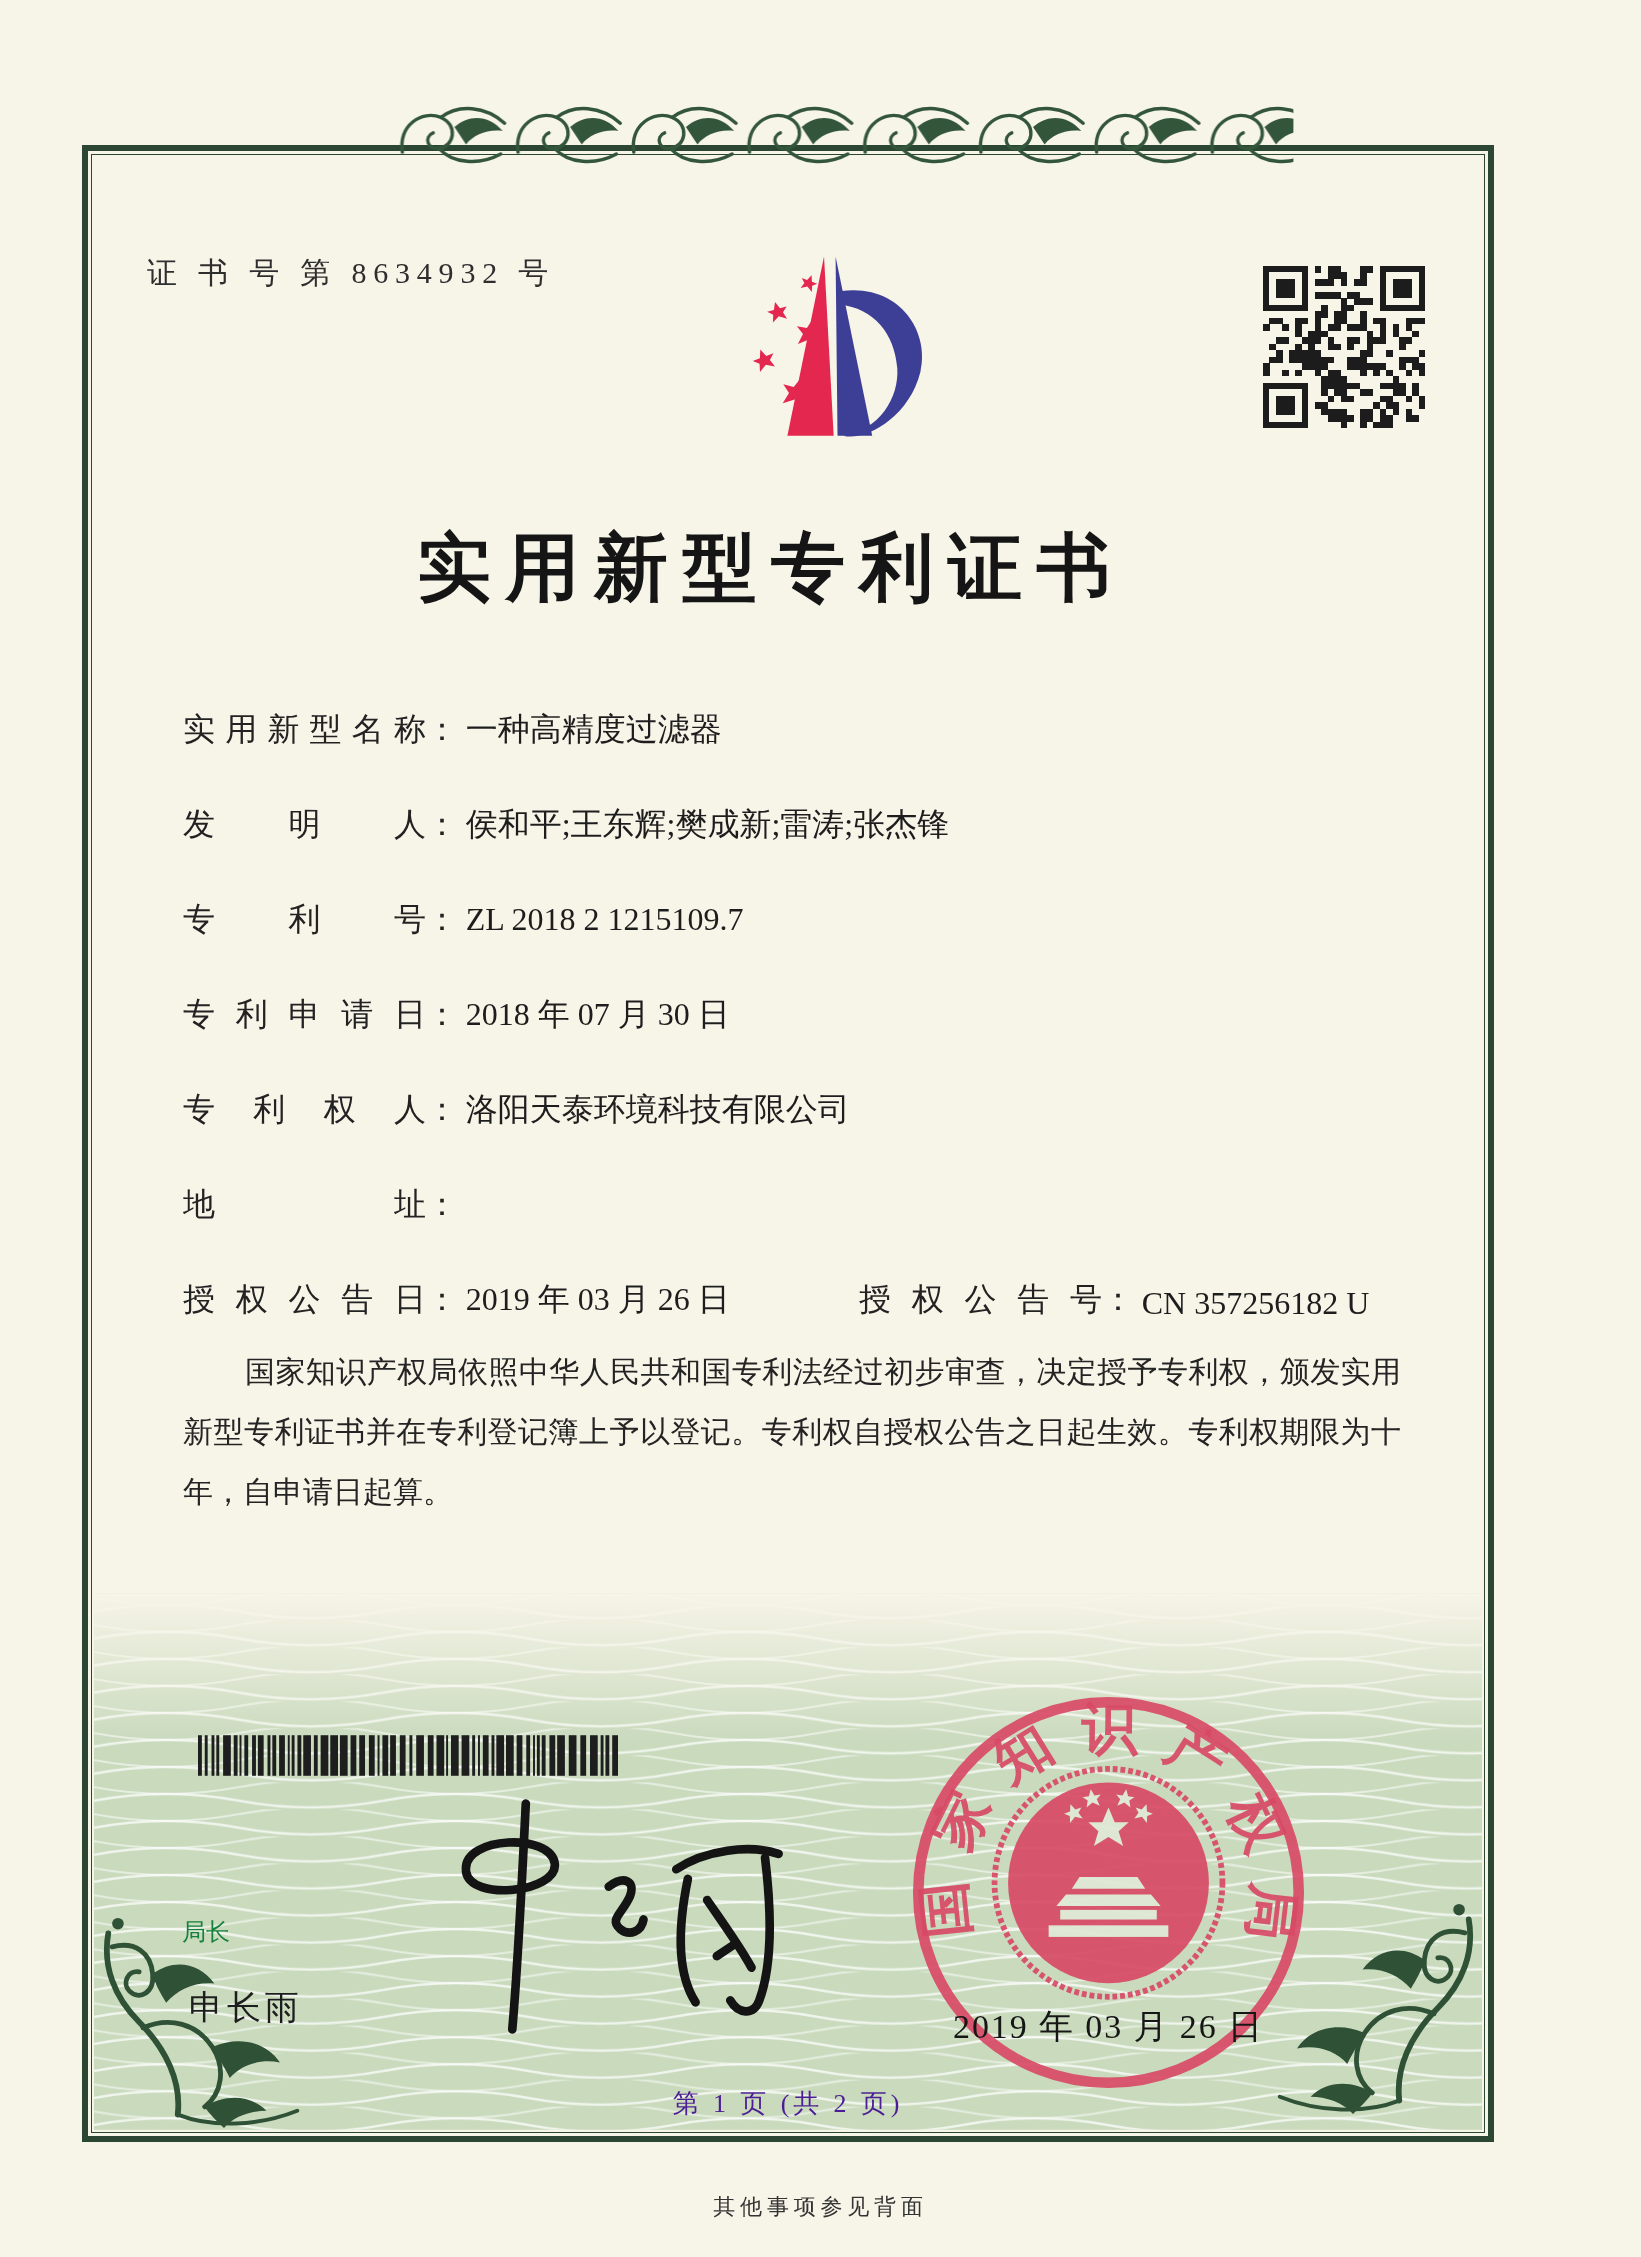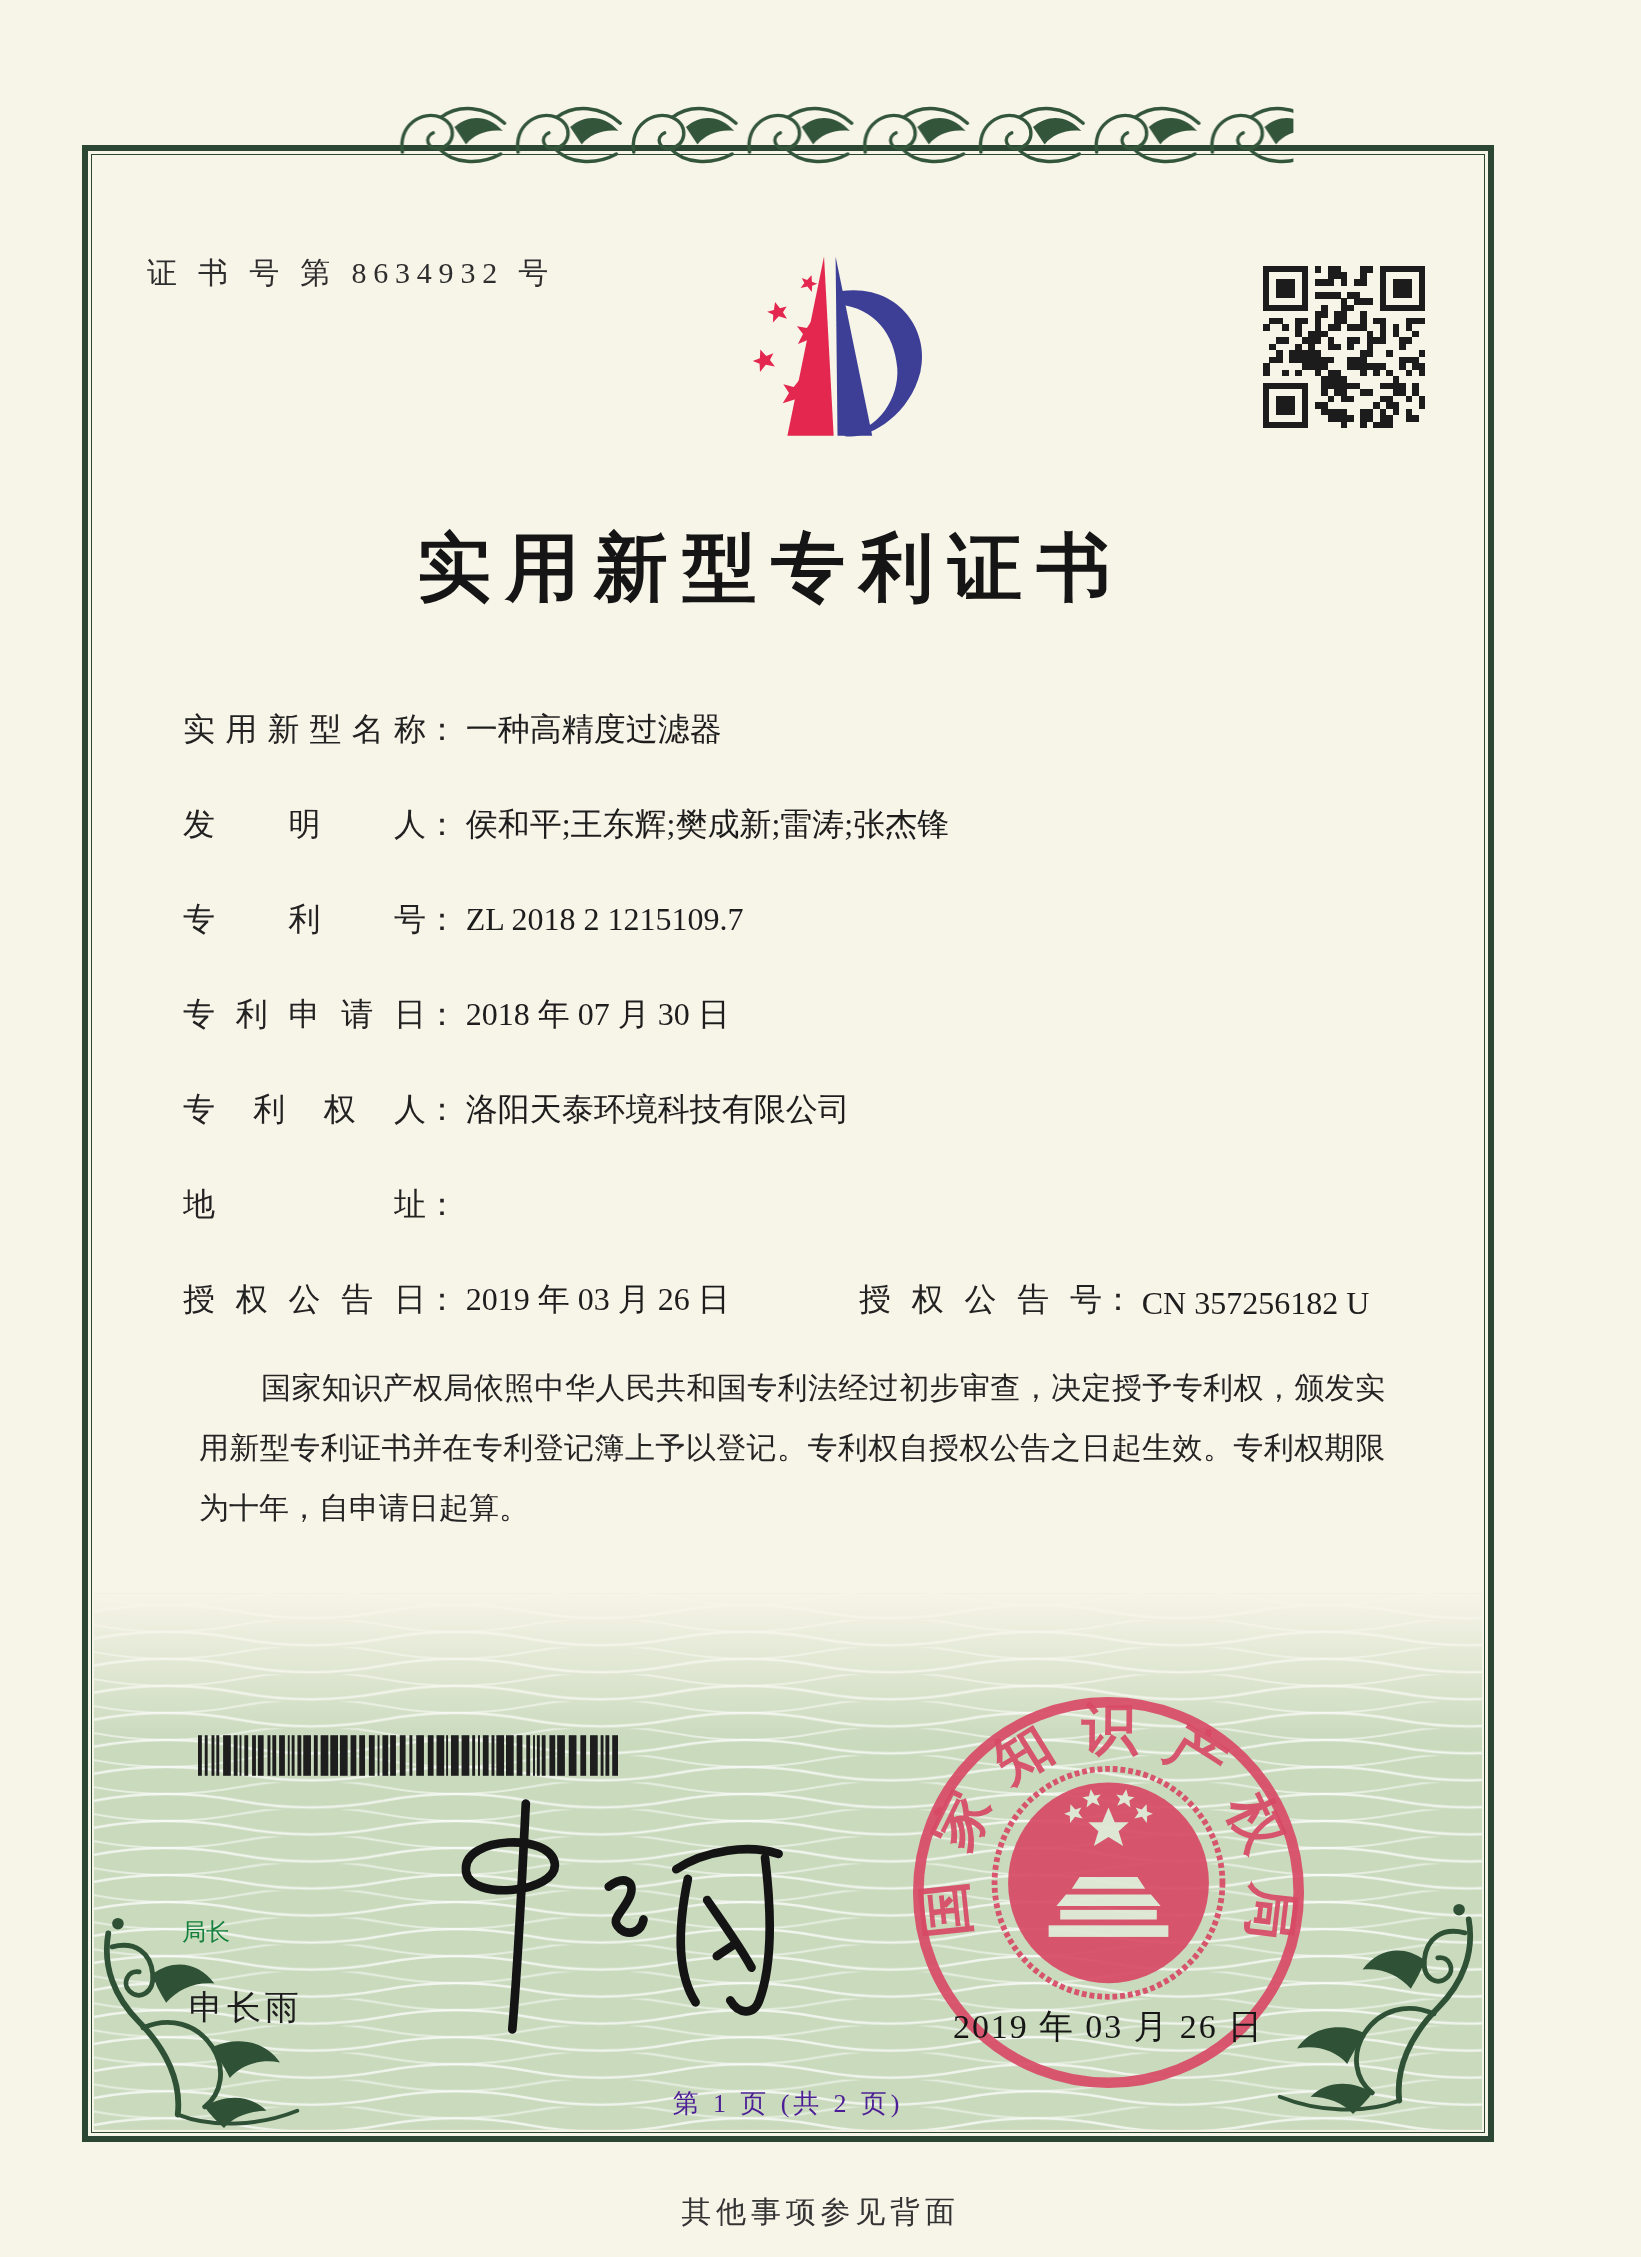--- a/index.html
+++ b/index.html
@@ -46,38 +46,38 @@
     color:#222;
   }
   .fcolon{display:inline-block; color:#222;}
   .fvalue{margin-left:7.7px; color:#1d1d1d; white-space:nowrap;}
   .fpair2{position:absolute; left:676px; display:flex; align-items:flex-end;}
   
   .bodytext{
     position:absolute; left:183px; top:1342px; width:1218px; z-index:3;
     font-size:30px; line-height:60px; text-align:justify; color:#242424;
   }
-  .bodytext p{margin:16px; text-indent:62px;}
+  .bodytext p{margin:0; text-indent:62px;}
   
   .barcode{position:absolute; left:198px; top:1735px; z-index:3;}
   .director-title{position:absolute; left:182px; top:1916px; font-size:24px; z-index:3; color:#15803d;}
   .director-name{position:absolute; left:189px; top:1985px; font-size:34px; z-index:3; letter-spacing:3.9px; color:#1d1d1d;}
   .signature{position:absolute; left:381px; top:1794px; z-index:3;}
   .seal{position:absolute; left:898px; top:1682px; z-index:3;}
   .seal-date{
     position:absolute; left:898px; top:2004px; width:421px; z-index:3;
     text-align:center; font-size:34px; letter-spacing:1.9px; color:#161616;
   }
   .footer-page{
     position:absolute; left:82px; width:1412px; top:2086px; z-index:3;
     text-align:center; font-size:26px; letter-spacing:3.9px; color:#4c1d95;
   }
   .back-note{
     position:absolute; left:0; width:1641px; top:2192px; z-index:3;
-    text-align:center; font-size:30px; letter-spacing:4.8px; color:#333;
+    text-align:center; font-size:22px; letter-spacing:4.8px; color:#333;
   }
 </style>
 </head>
 <body>
 
 <div class="page">
 
   <div class="band">
     <svg width="1388" height="537" viewBox="0 0 1438 556">
       <defs>

